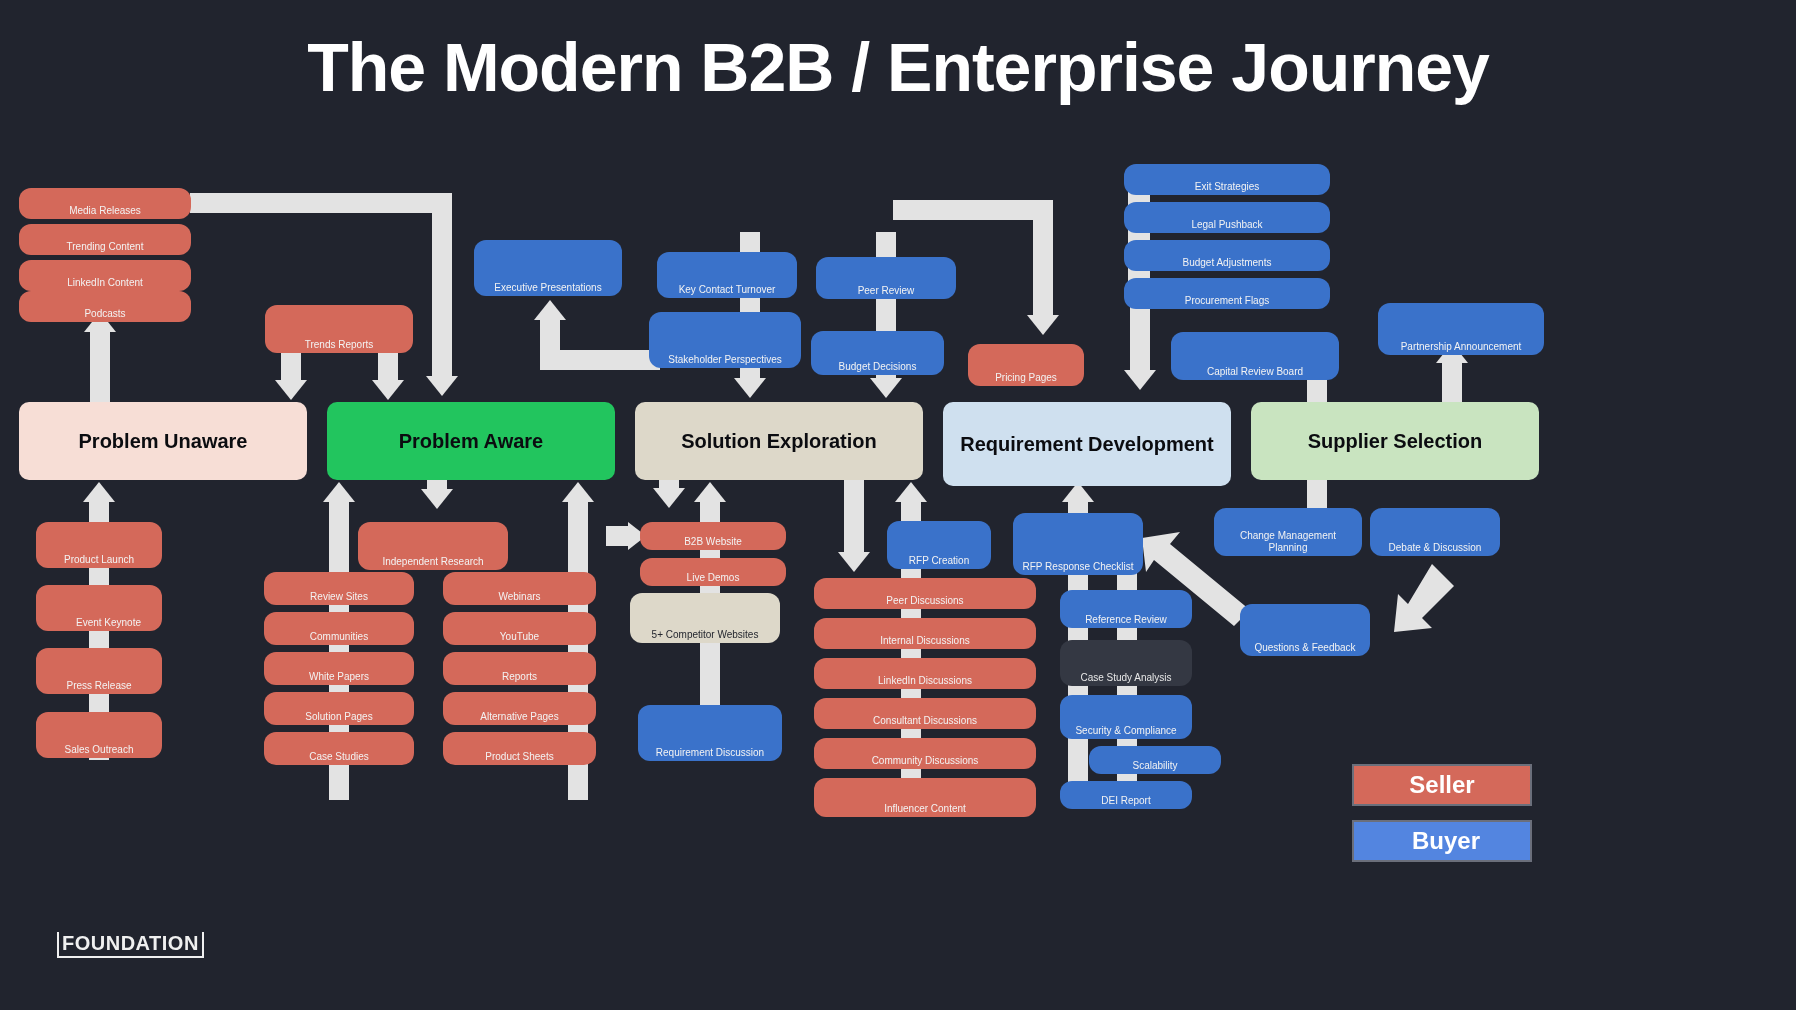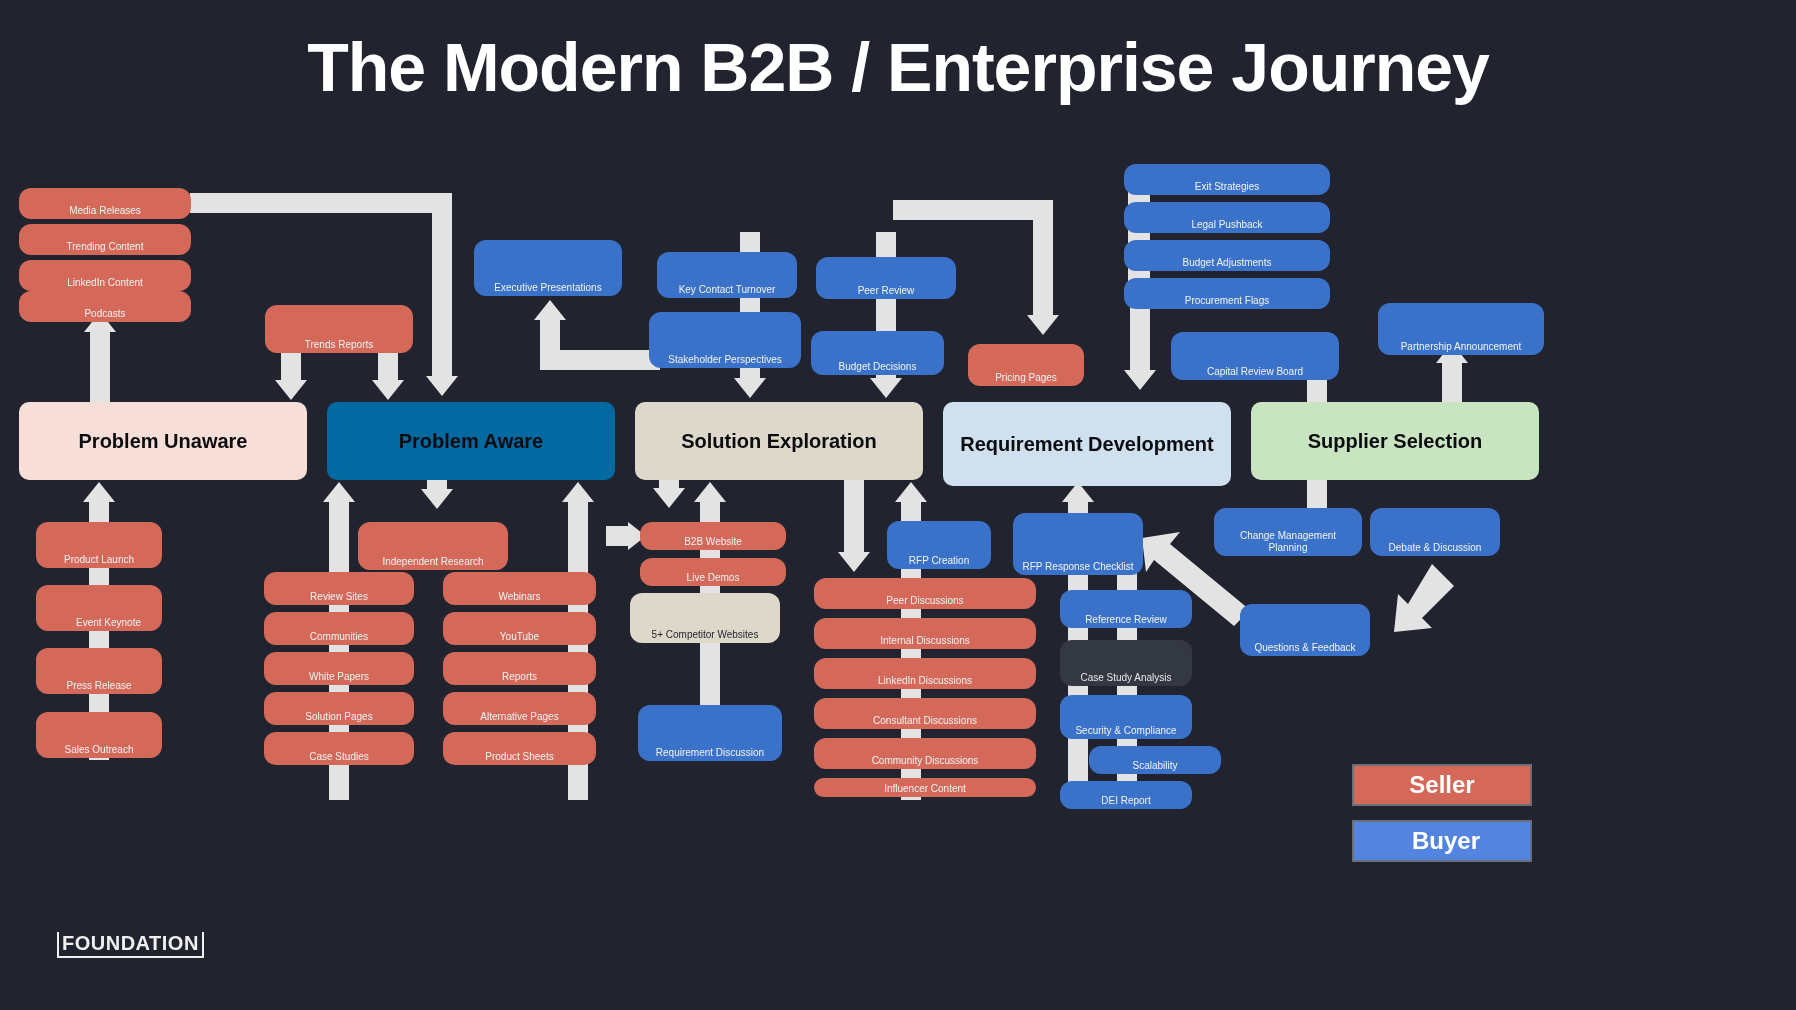--- a/index.html
+++ b/index.html
@@ -25,21 +25,21 @@
   .neutral-tan{background:#ddd8c9;color:#24272f;}
 
   
   .stage{
     position:absolute;box-sizing:border-box;border-radius:10px;
     display:flex;align-items:center;justify-content:center;text-align:center;
     color:#0b0c10;font-size:20px;font-weight:bold;line-height:1.15;
     font-family:"Liberation Sans",sans-serif;
   }
   .st-unaware{background:#f7ded6;}
-  .st-aware{background:#0369a1;}
+  .st-aware{background:#22c55e;}
   .st-solution{background:#ddd8c9;}
   .st-reqdev{background:#cfe0ef;}
   .st-supplier{background:#c9e4c0;}
 
   
   .bar{position:absolute;background:#e3e3e3;}
   .arrow-up,.arrow-down,.arrow-right,.arrow-left{position:absolute;width:0;height:0;}
   .arrow-up{border-left:16px solid transparent;border-right:16px solid transparent;border-bottom:20px solid #e3e3e3;}
   .arrow-down{border-left:16px solid transparent;border-right:16px solid transparent;border-top:20px solid #e3e3e3;}
   .arrow-right{border-top:14px solid transparent;border-bottom:14px solid transparent;border-left:18px solid #e3e3e3;}
@@ -289,21 +289,21 @@
     </div>
   <div class="node seller" style="left:814px;top:658px;width:222px;height:31px;">
     <span>LinkedIn Discussions</span>
     </div>
   <div class="node seller" style="left:814px;top:698px;width:222px;height:31px;">
     <span>Consultant Discussions</span>
     </div>
   <div class="node seller" style="left:814px;top:738px;width:222px;height:31px;">
     <span>Community Discussions</span>
     </div>
-  <div class="node seller" style="left:814px;top:778px;width:222px;height:19px;">
+  <div class="node seller" style="left:814px;top:778px;width:222px;height:39px;">
     <span>Influencer Content</span>
     </div>
 
   <div class="node buyer" style="left:1013px;top:513px;width:130px;height:62px;">
     <span>RFP Response Checklist</span>
     </div>
   <div class="node buyer" style="left:1060px;top:590px;width:132px;height:38px;">
     <span>Reference Review</span>
     </div>
   <div class="node neutral-dark" style="left:1060px;top:640px;width:132px;height:46px;">

